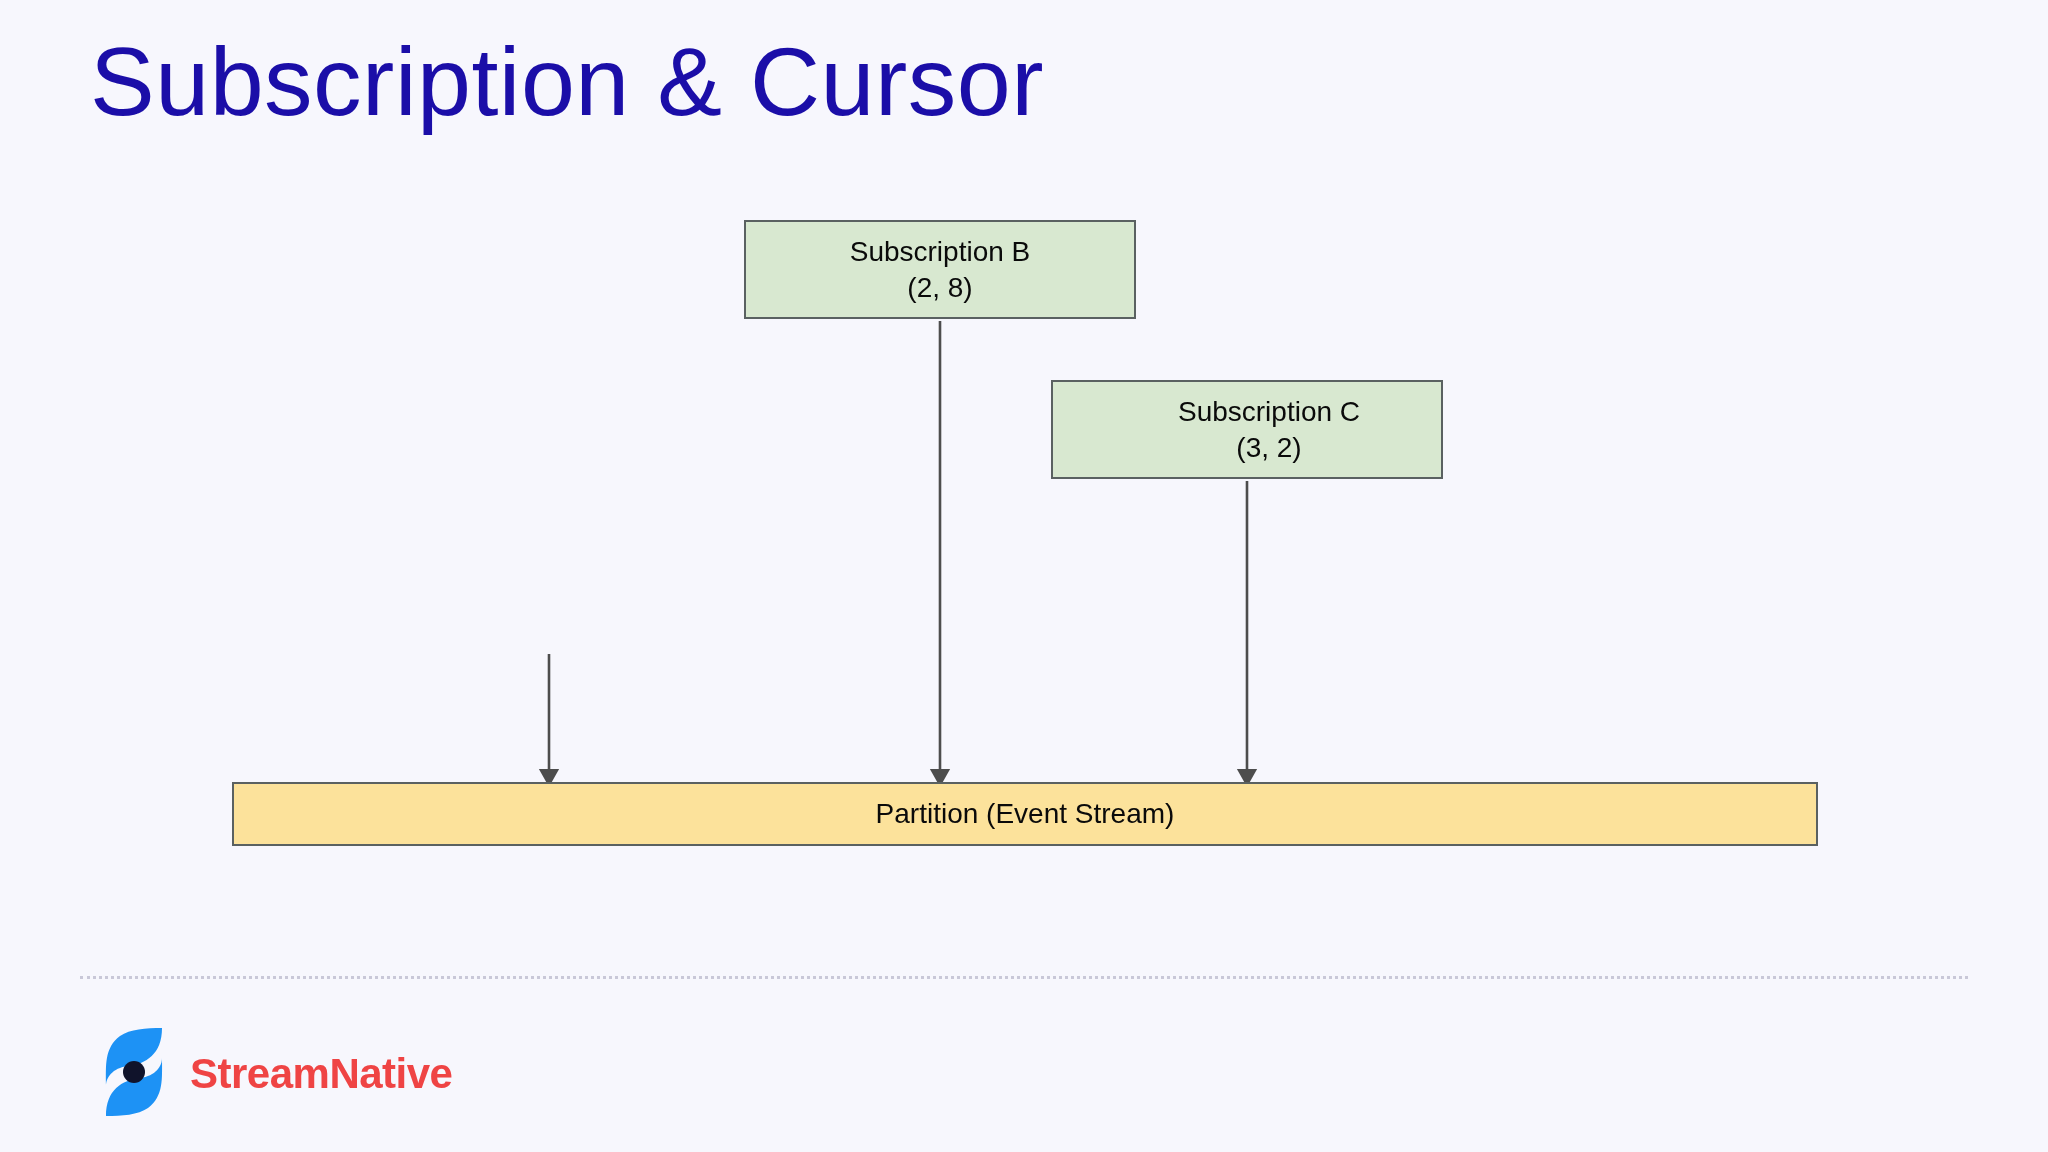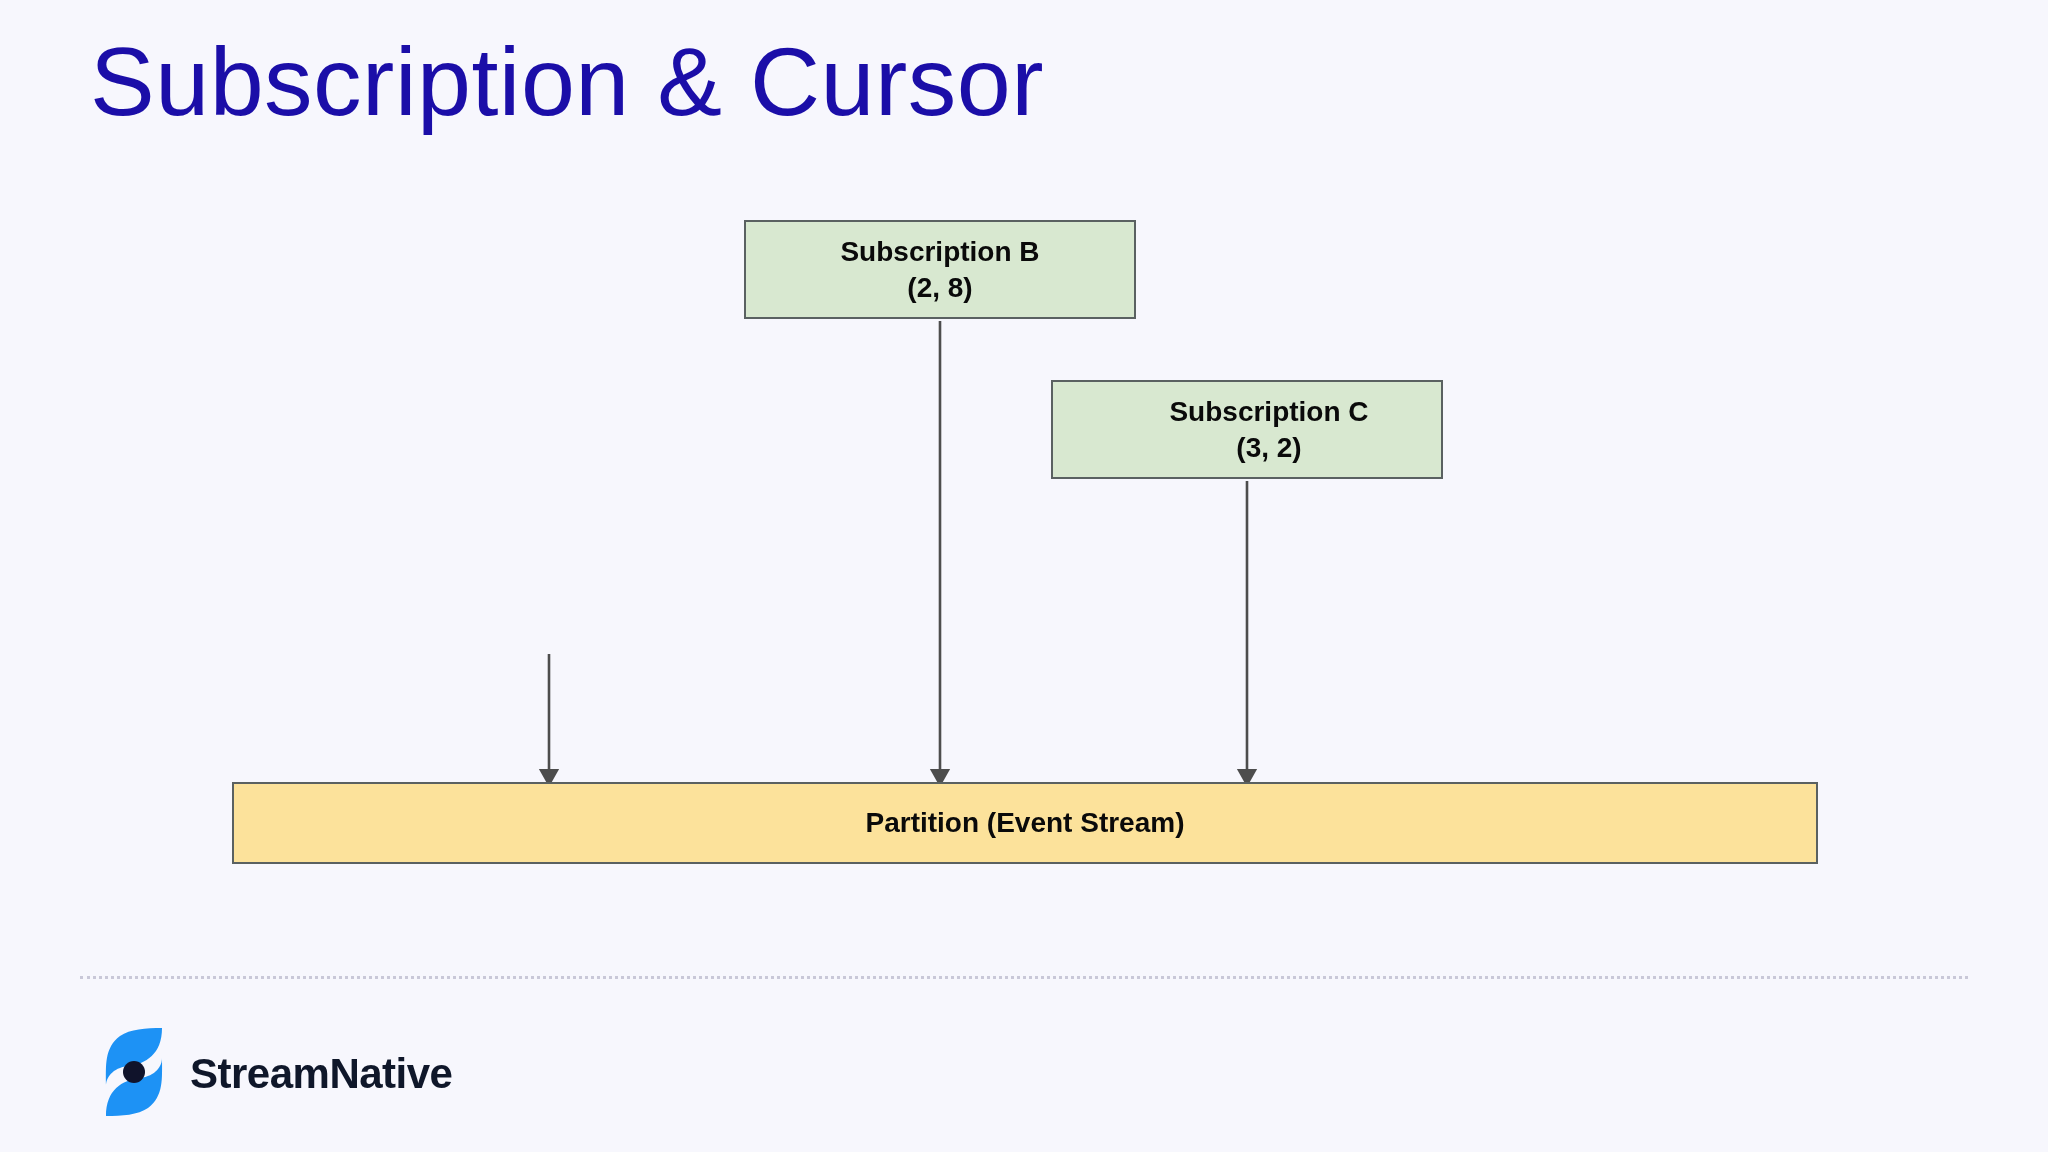--- a/index.html
+++ b/index.html
@@ -56,38 +56,37 @@
     box-sizing: border-box;
     border: 2px solid #5a6161;
     display: flex;
     flex-direction: column;
     align-items: center;
     justify-content: center;
     font-size: 28px;
     color: #0a0a0a;
     line-height: 1.28;
     text-align: center;
-    font-weight: bold;
   }
   .node-line { display: block; }
 
   .sub-node {
     background: #d8e8d0;
     width: 392px;
     height: 99px;
   }
   #node-sub-a { left: 353px; top: 553px; }
   #node-sub-b { left: 744px; top: 220px; }
   #node-sub-c { left: 1051px; top: 380px; padding-left: 44px; }
 
   #node-partition {
     left: 232px;
     top: 782px;
     width: 1586px;
-    height: 82px;
+    height: 64px;
     background: #fce29b;
     border: 2px solid #5a6161;
     flex-direction: row;
   }
 
   
   #footer-divider {
     position: absolute;
     left: 80px;
     top: 976px;
@@ -99,21 +98,21 @@
     position: absolute;
     left: 98px;
     top: 1024px;
     display: flex;
     align-items: center;
     gap: 20px;
   }
   #brand-name {
     font-size: 42px;
     font-weight: bold;
-    color: #0f172a;
+    color: #ef4444;
     letter-spacing: -0.5px;
     white-space: nowrap;
   }
 </style>
 </head>
 <body>
 
 <div id="slide">
 
   <div id="page-title">Subscription &amp; Cursor</div>

